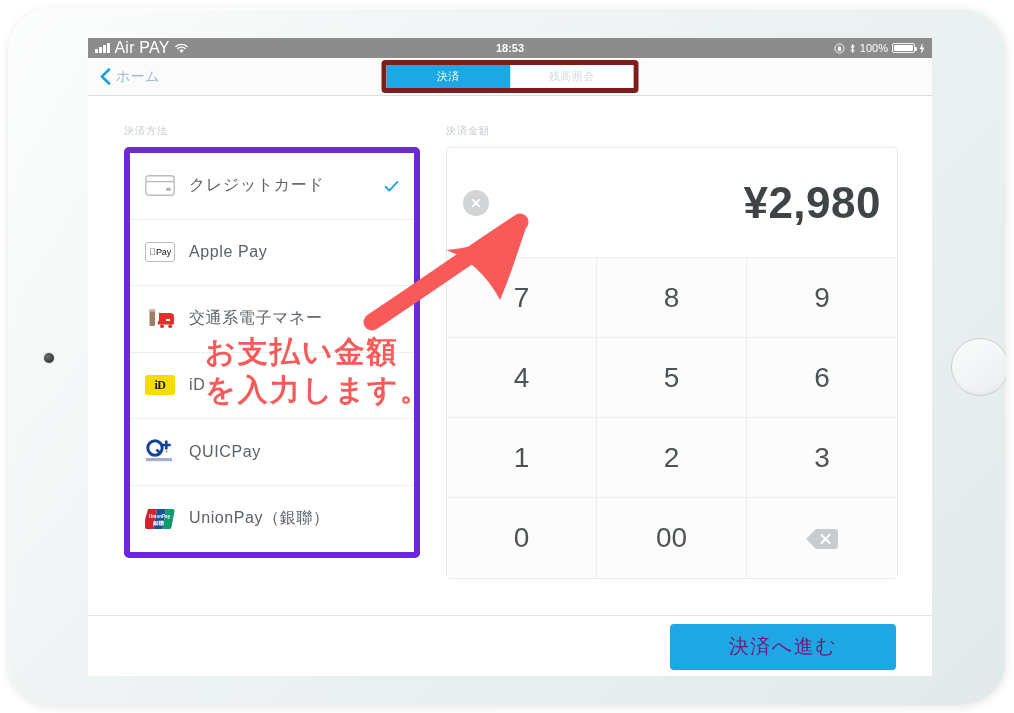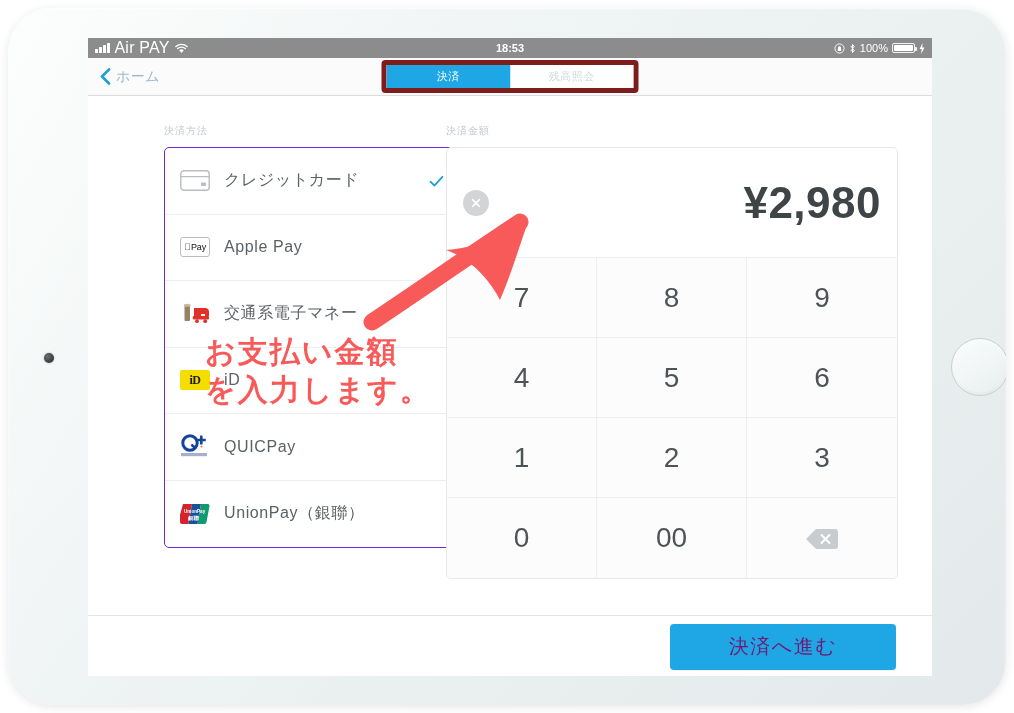--- a/index.html
+++ b/index.html
@@ -211,25 +211,24 @@
     color: #c2c8cb;
     letter-spacing: 1px;
   }
 
   
   .left-col {
     position: absolute;
     left: 36px;
     top: 28px;
     width: 296px;
-    margin-left: 40px;
   }
   .method-card {
     margin-top: 9px;
-    border: 1px solid #6d28d9;
+    border: 6px solid #6d28d9;
     border-radius: 5px;
     background: #ffffff;
     overflow: hidden;
   }
   .method-row {
     display: flex;
     align-items: center;
     height: 66.5px;
     padding: 0 15px;
     border-bottom: 1px solid #eceff0;

